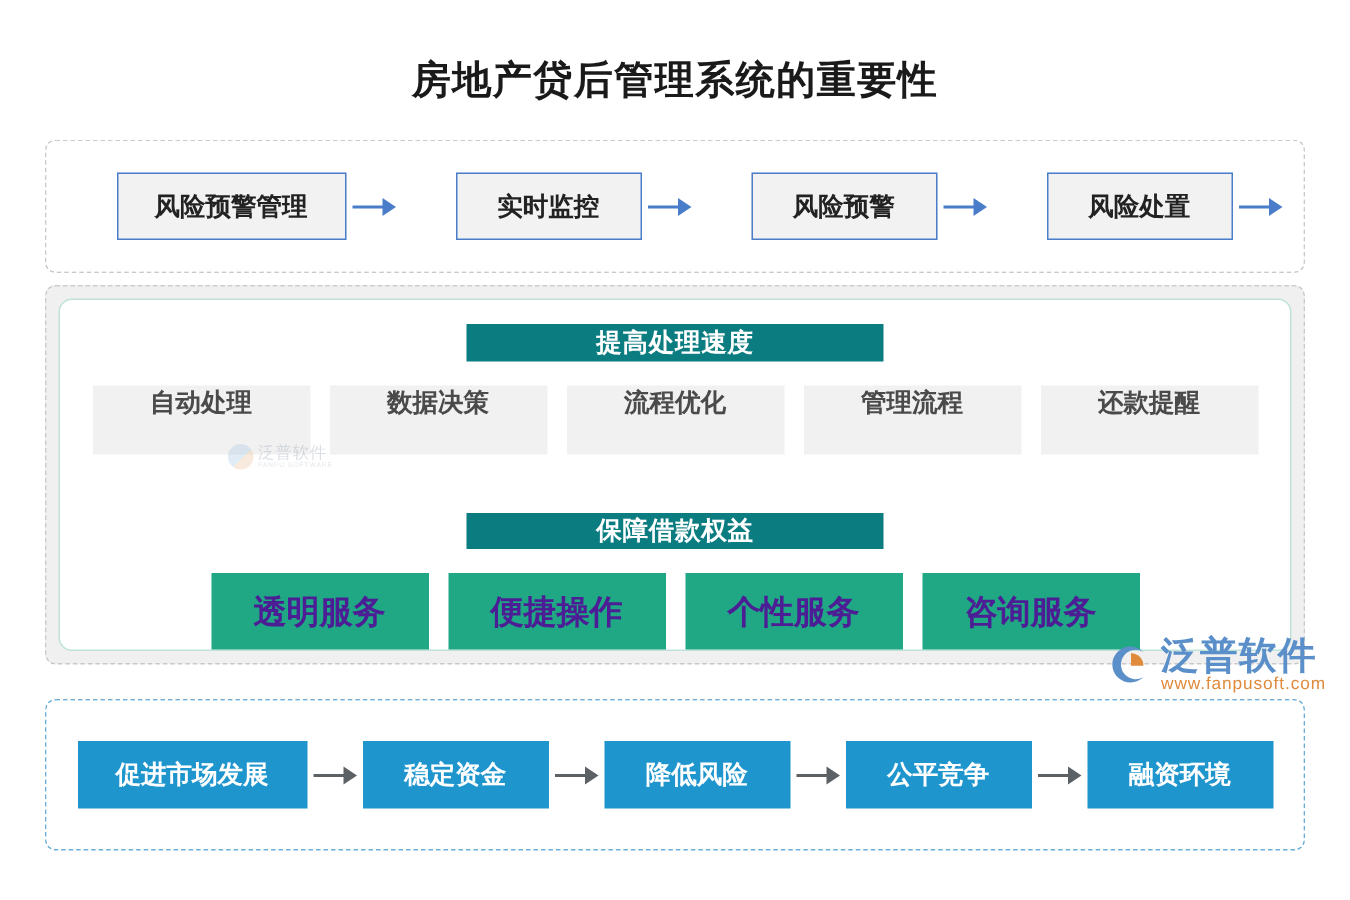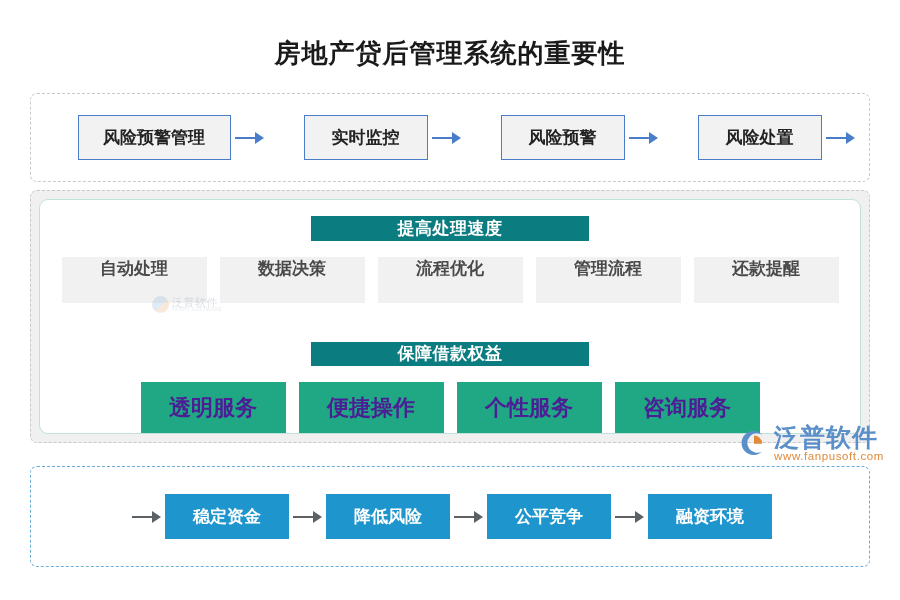--- a/index.html
+++ b/index.html
@@ -224,20 +224,23 @@
           <span class="wm-en">FANPU SOFTWARE</span>
         </div>
       </div>
 
     </div>
   </div>
 
   <div class="panel-bottom">
     <div class="flow-row">
 
+      <div class="node-blue wide">
+        <span>促进市场发展</span>
+      </div>
       <div class="arrow-gray"></div>
 
       <div class="node-blue">
         <span>稳定资金</span>
       </div>
       <div class="arrow-gray"></div>
 
       <div class="node-blue">
         <span>降低风险</span>
       </div>

